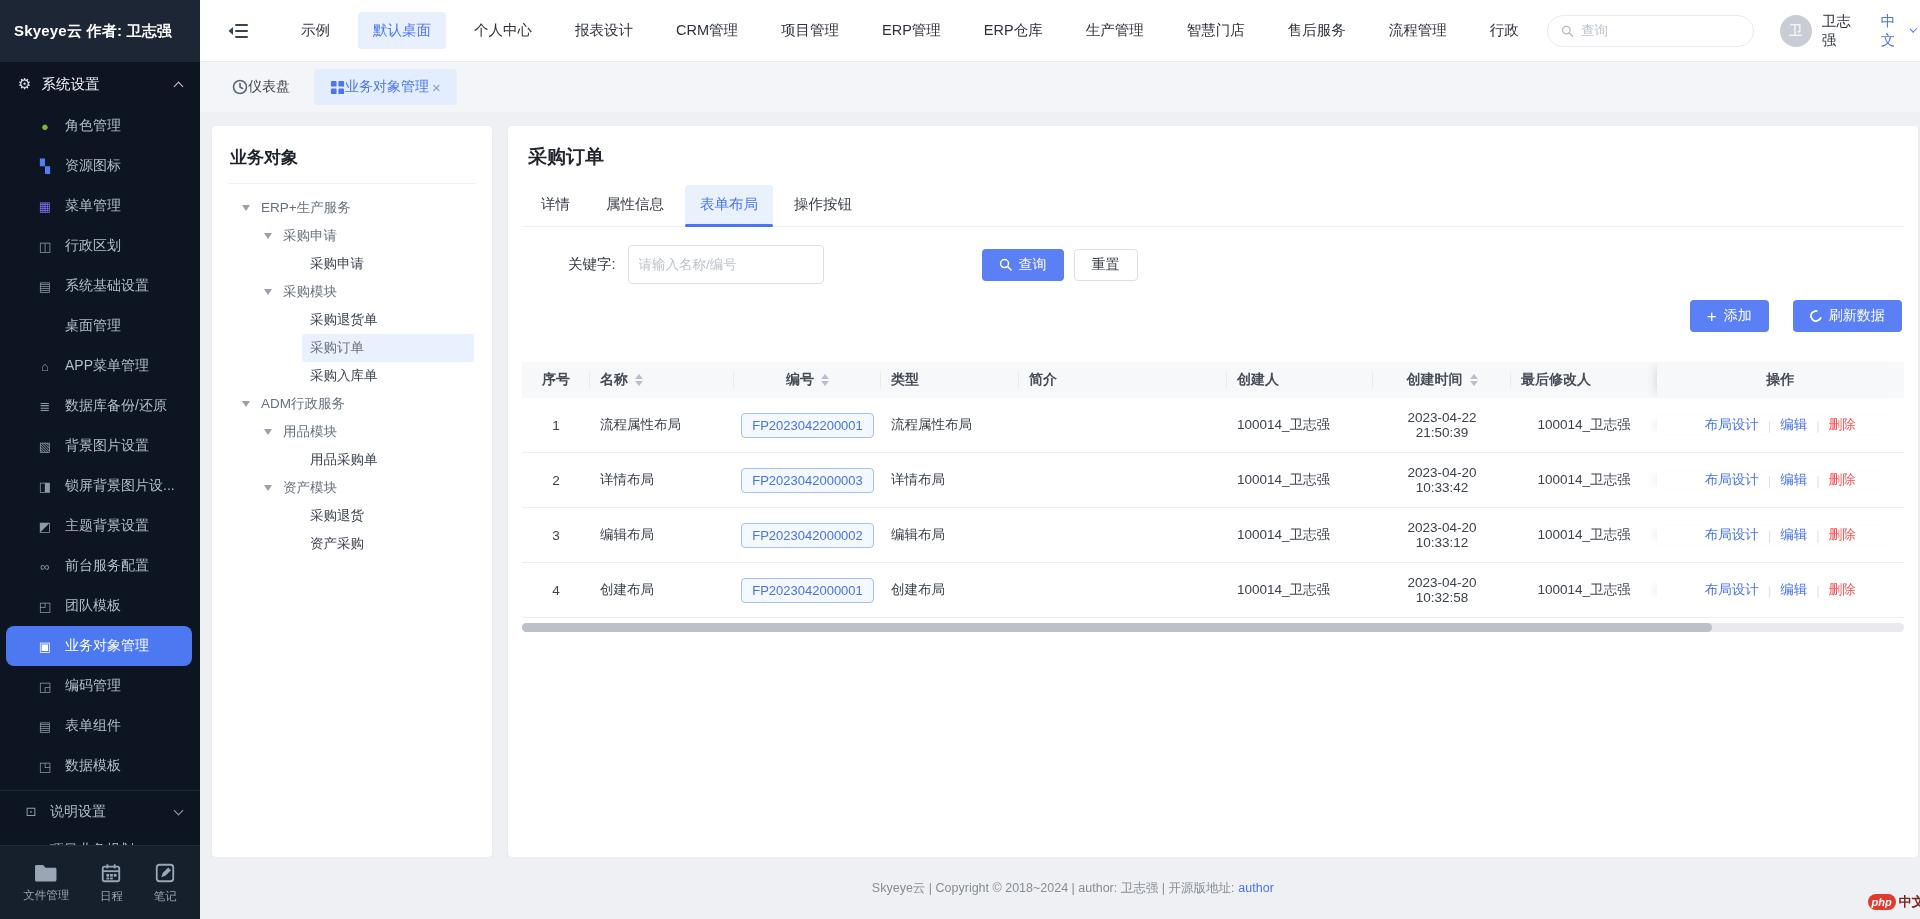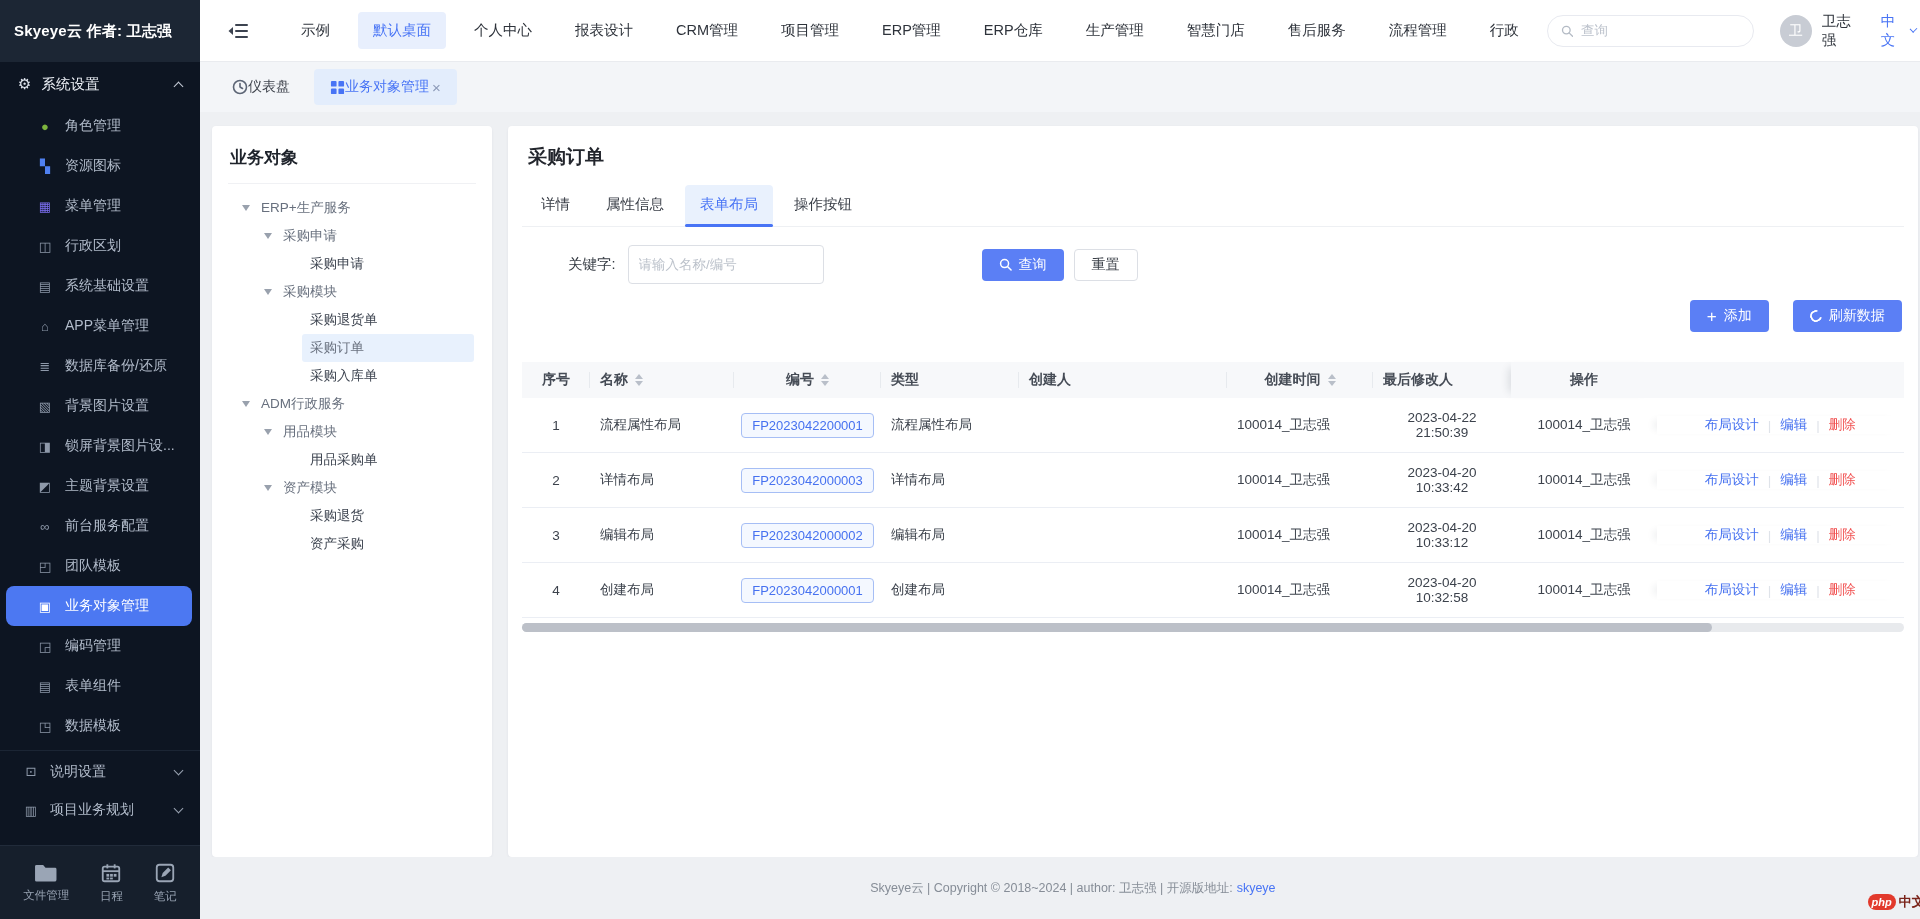--- a/index.html
+++ b/index.html
@@ -168,20 +168,23 @@
       <span>菜单管理</span>
     </div>
     <div class="mi">
       <i class="ic ic-gray">◫</i>
       <span>行政区划</span>
     </div>
     <div class="mi">
       <i class="ic ic-gray">▤</i>
       <span>系统基础设置</span>
     </div>
+    <div class="mi noicon">
+      <span>桌面管理</span>
+    </div>
     <div class="mi">
       <i class="ic ic-gray">⌂</i>
       <span>APP菜单管理</span>
     </div>
     <div class="mi">
       <i class="ic ic-gray">≣</i>
       <span>数据库备份/还原</span>
     </div>
     <div class="mi">
       <i class="ic ic-gray">▧</i>
@@ -446,20 +449,23 @@
               <span>编号</span>
               <span class="sorter">
                 <i class="up"></i>
                 <i class="dn"></i>
               </span>
             </div>
           <div class="th">
               <span>类型</span>
             </div>
           <div class="th">
+              <span>简介</span>
+            </div>
+          <div class="th">
               <span>创建人</span>
             </div>
           <div class="th tc">
               <span>创建时间</span>
               <span class="sorter">
                 <i class="up"></i>
                 <i class="dn"></i>
               </span>
             </div>
           <div class="th noline">
@@ -552,20 +558,20 @@
 
         <div class="hscroll">
           <div class="hthumb"></div>
         </div>
       </div>
     </section>
   </div>
 
   <footer class="footer">
     <span>Skyeye云 | Copyright © 2018~2024 | author: 卫志强 | 开源版地址:</span>
-    <span class="link">skyeye</span>
+    <span class="link">author</span>
   </footer>
 
   <div class="php-mark">
     <span class="php-badge">php</span>
     <span class="php-text">中文网</span>
   </div>
 </div>
 
 </body></html>

